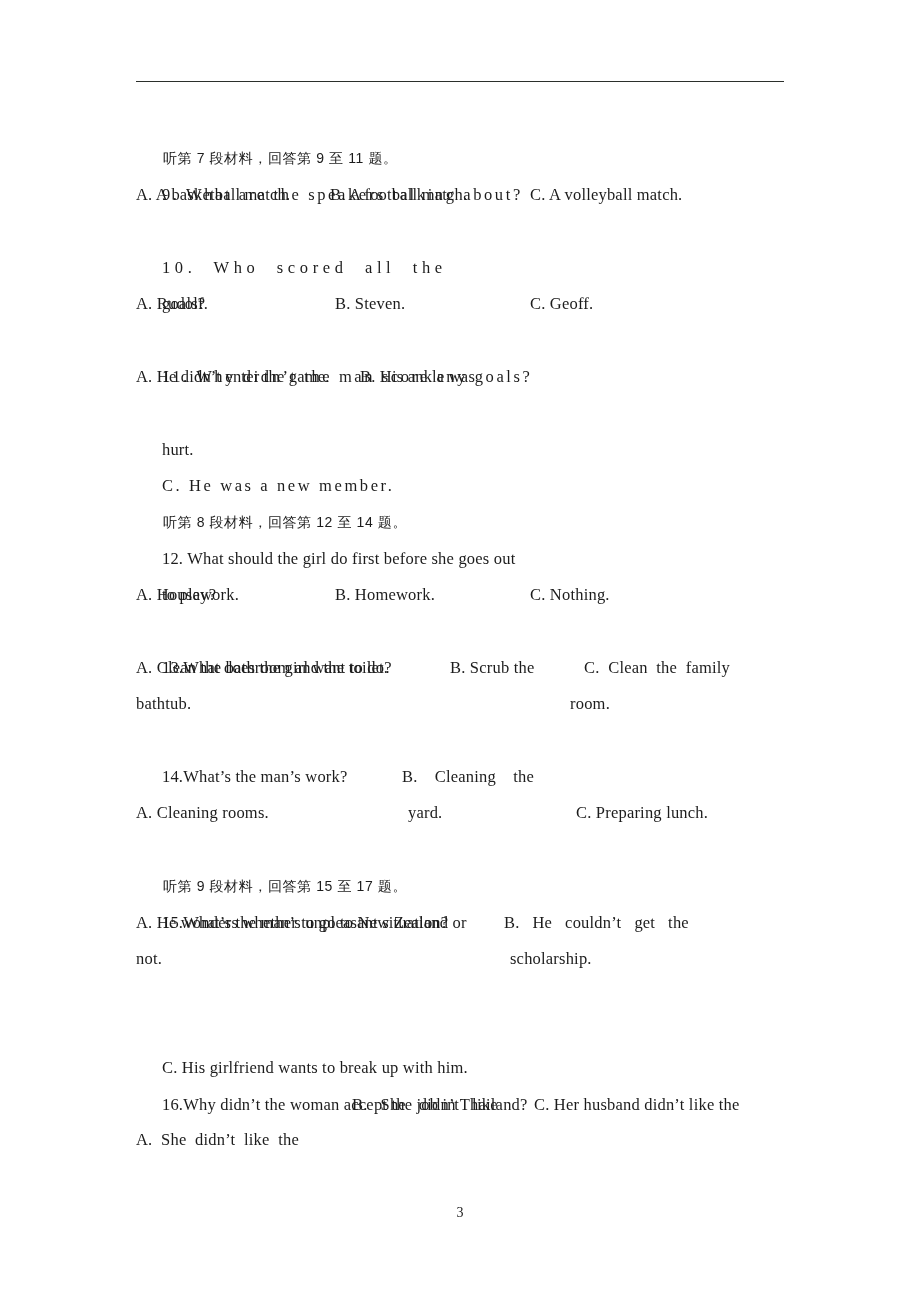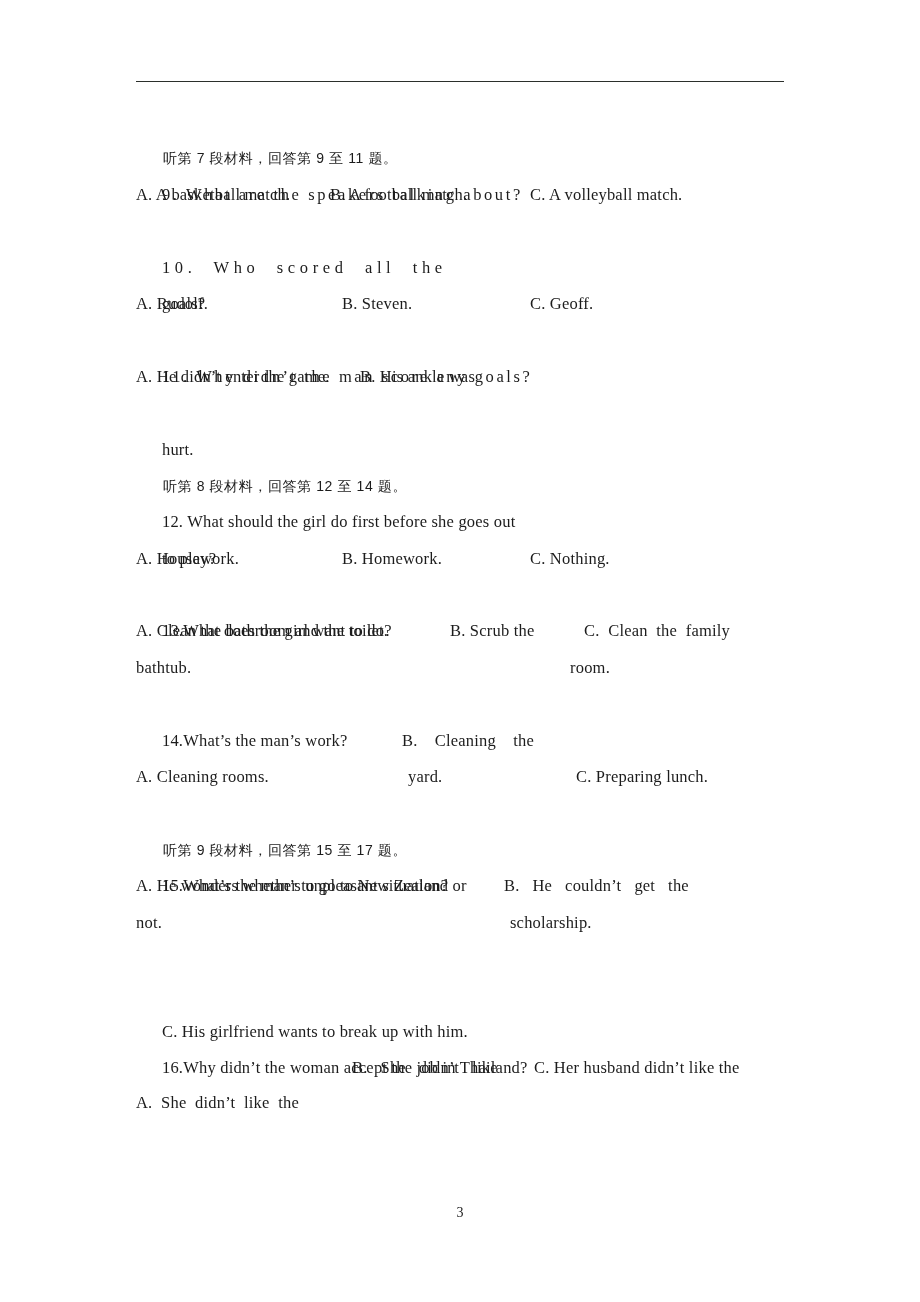--- a/index.html
+++ b/index.html
@@ -55,21 +55,21 @@
   
   .line.en {
     font-family: "Liberation Serif", "DejaVu Serif", serif;
   }
   .seg {
     position: absolute;
     top: 0;
     white-space: pre;
   }
   .seg.col-a { left: 0px; }
-  .seg.col-b { left: 206px; }
+  .seg.col-b { left: 199px; }
   .seg.col-c { left: 394px; }
   .seg.flow { position: static; }
   .wide { letter-spacing: 2.6px; }
   .wider { letter-spacing: 4.6px; }
   .blank { height: 36.4px; }
   .page-number {
     position: absolute;
     left: 0;
     top: 1205px;
     width: 920px;
@@ -116,20 +116,23 @@
     <div class="line en">
       <span class="seg flow wide">11. Why didn’t the man score any goals?</span>
     </div>
     <div class="line en">
       <span class="seg" style="left:0px;">A. He didn’t enter the game.</span>
       <span class="seg" style="left:224px;">B. His ankle was</span>
     </div>
     <div class="line en">
       <span class="seg flow">hurt.</span>
     </div>
+    <div class="line en">
+      <span class="seg flow wide">C. He was a new member.</span>
+    </div>
 
     <div class="line cjk">
       <span class="seg flow">听第 8 段材料，回答第 12 至 14 题。</span>
     </div>
 
     <div class="line en">
       <span class="seg flow">12. What should the girl do first before she goes out</span>
     </div>
     <div class="line en">
       <span class="seg flow">to play?</span>

